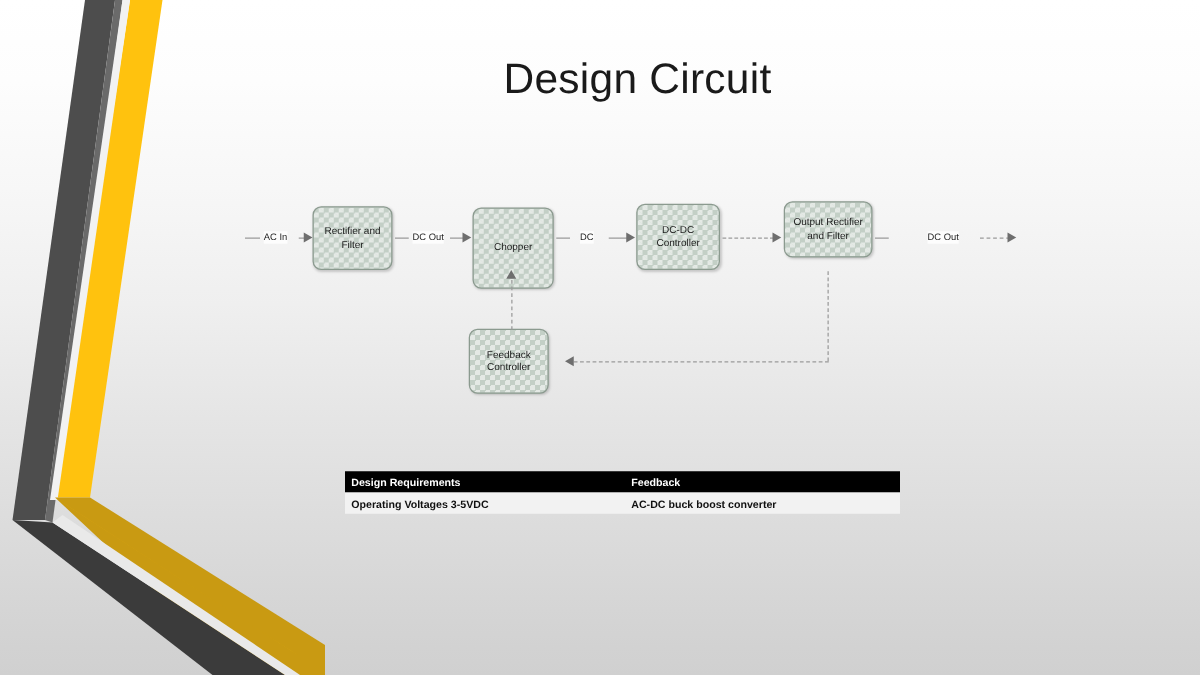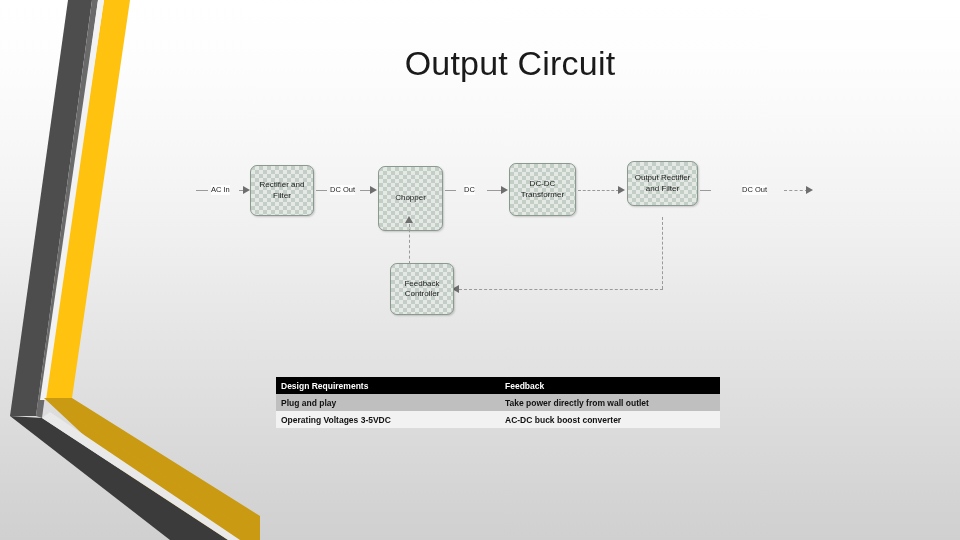--- a/index.html
+++ b/index.html
@@ -173,21 +173,21 @@
 
     <polygon points="44,398 72,398 260,516 260,556 196,540" fill="#C99A12"></polygon>
 
     <polygon points="10,416 42,418 228,540 170,540" fill="#3b3b3b"></polygon>
 
     <polygon points="42,418 50,412 240,540 228,540" fill="#e9e9e9"></polygon>
 
     <polygon points="44,398 50,402 238,524 232,520" fill="#e0ae14"></polygon>
   </svg>
 
-  <div class="title">Output Circuit</div>
+  <div class="title">Design Circuit</div>
 
   <div class="diagram">
 
     <div class="conn" style="left:196px; top:190px; width:12px;"></div>
     <div class="edge-label" style="left:211px; top:185px;">AC In</div>
     <div class="conn" style="left:239px; top:190px; width:7px;"></div>
     <div class="arrow" style="left:243px; top:186px;"></div>
 
     <div class="node" style="left:250px; top:165px; width:64px; height:51px;">
       <span>Rectifier and Filter</span>
@@ -201,64 +201,60 @@
     <div class="node" style="left:378px; top:166px; width:65px; height:65px;">
       <span>Chopper</span>
     </div>
 
     <div class="conn" style="left:445px; top:190px; width:11px;"></div>
     <div class="edge-label" style="left:464px; top:185px;">DC</div>
     <div class="conn" style="left:487px; top:190px; width:16px;"></div>
     <div class="arrow" style="left:501px; top:186px;"></div>
 
     <div class="node" style="left:509px; top:163px; width:67px; height:53px;">
-      <span>DC-DC Transformer</span>
+      <span>DC-DC Controller</span>
     </div>
 
     <div class="conn dashed" style="left:578px; top:190px; width:41px;"></div>
     <div class="arrow" style="left:618px; top:186px;"></div>
 
     <div class="node" style="left:627px; top:161px; width:71px; height:45px;align-items:center;">
       <span>Output Rectifier and Filter</span>
     </div>
 
     <div class="conn" style="left:700px; top:190px; width:11px;"></div>
     <div class="edge-label" style="left:742px; top:185px;">DC Out</div>
     <div class="conn dashed" style="left:784px; top:190px; width:24px;"></div>
     <div class="arrow" style="left:806px; top:186px;"></div>
 
     <div class="conn vert" style="left:662px; top:217px; height:72px;"></div>
     <div class="conn dashed" style="left:459px; top:289px; width:204px;"></div>
     <div class="arrow left" style="left:452px; top:285px;"></div>
 
-    <div class="node" style="left:390px; top:263px; width:64px; height:52px;">
+    <div class="node" style="left:375px; top:263px; width:64px; height:52px;">
       <span>Feedback Controller</span>
     </div>
 
     <div class="conn vert" style="left:409px; top:224px; height:40px;"></div>
     <div class="arrow up" style="left:405px; top:216px;"></div>
 
   </div>
 
   <table class="reqtable">
     <colgroup>
         <col class="c1">
         <col class="c2">
       </colgroup>
     <thead>
       <tr>
         <th>Design Requirements</th>
         <th>Feedback</th>
       </tr>
     </thead>
     <tbody>
-      <tr class="band-a">
-        <td>Plug and play</td>
-        <td>Take power directly from wall outlet</td>
-      </tr>
       <tr class="band-b">
         <td>Operating Voltages 3-5VDC</td>
         <td>AC-DC  buck boost converter</td>
       </tr>
     </tbody>
   </table>
 
 </div>
 
 </body></html>

